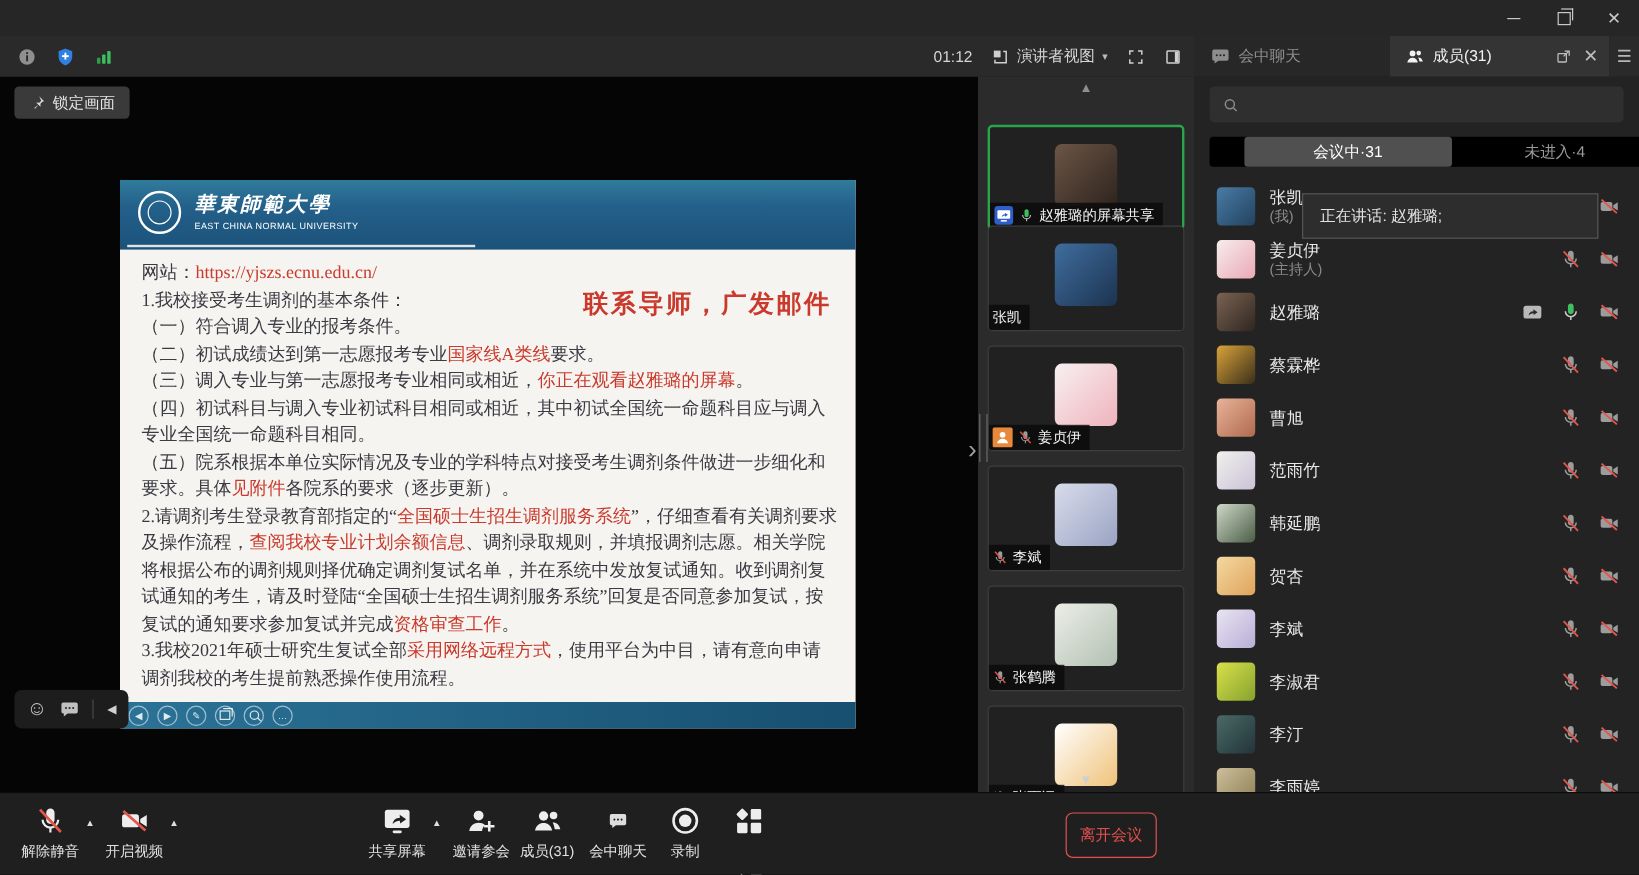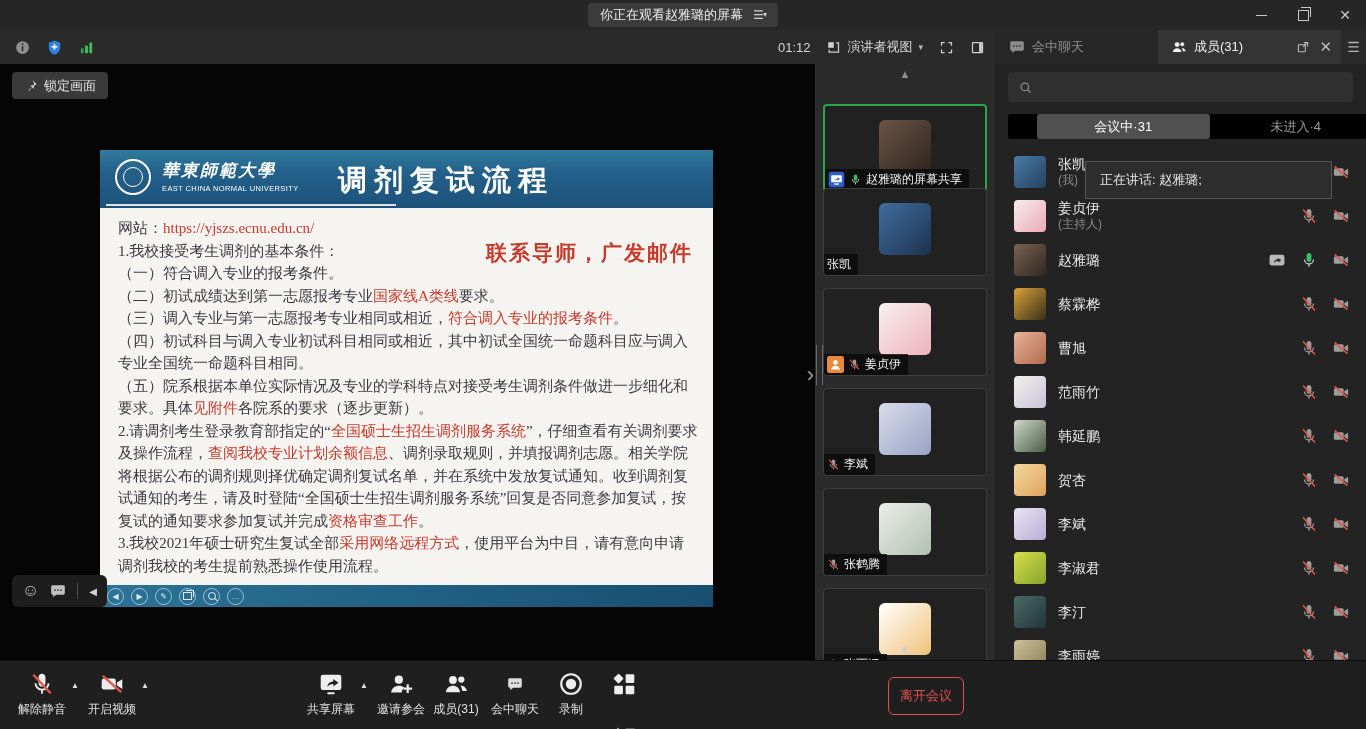--- a/index.html
+++ b/index.html
@@ -115,24 +115,20 @@
   .p5{left:480px;}.p6{left:536px;text-align:right;}.p7{left:589px;gap:29px;}.p8{left:642px;}
   .leave-btn{position:absolute;left:888px;top:16px;width:74px;height:36px;border:1px solid #e2504c;border-radius:6px;
              background:transparent;color:#e2504c;font-size:13px;display:flex;align-items:center;justify-content:center;}
 </style>
 </head>
 <body>
 
 <div class="app">
 
   <div class="titlebar">
-    <div class="title-pill">
-      <span>你正在观看赵雅璐的屏幕</span>
-      <span class="pill-menu">☰<span class="dn">▾</span></span>
-    </div>
     <div class="win-controls">
       <span class="win-btn">
           <span class="mini-line"></span>
         </span>
       <span class="win-btn">
           <span class="restore"></span>
         </span>
       <span class="win-btn">✕</span>
     </div>
   </div>
@@ -229,30 +225,29 @@
       <span>锁定画面</span>
     </div>
 
     <div class="slide">
       <div class="slide-head">
         <span class="logo"></span>
         <div class="school">
           <div class="school-cn">華東師範大學</div>
           <div class="school-en">EAST CHINA NORMAL UNIVERSITY</div>
         </div>
-        <div class="slide-title">调剂复试流程</div>
       </div>
       <div class="slide-body">
         <div class="slogan">联系导师，广发邮件</div>
         <div id="slide-lines">
             <p><span>网站：</span><span class="rd">https://yjszs.ecnu.edu.cn/</span></p>
             <p><span>1.我校接受考生调剂的基本条件：</span></p>
             <p><span>（一）符合调入专业的报考条件。</span></p>
             <p><span>（二）初试成绩达到第一志愿报考专业</span><span class="rd">国家线A类线</span><span>要求。</span></p>
-            <p><span>（三）调入专业与第一志愿报考专业相同或相近，</span><span class="rd">符合调入专业的报考条件</span><span>。</span></p>
+            <p><span>（三）调入专业与第一志愿报考专业相同或相近，</span><span class="rd">你正在观看赵雅璐的屏幕</span><span>。</span></p>
             <p><span>（四）初试科目与调入专业初试科目相同或相近，其中初试全国统一命题科目应与调入专业全国统一命题科目相同。</span></p>
             <p><span>（五）院系根据本单位实际情况及专业的学科特点对接受考生调剂条件做进一步细化和要求。具体</span><span class="rd">见附件</span><span>各院系的要求（逐步更新）。</span></p>
             <p><span>2.请调剂考生登录教育部指定的“</span><span class="rd">全国硕士生招生调剂服务系统</span><span>”，仔细查看有关调剂要求及操作流程，</span><span class="rd">查阅我校专业计划余额信息</span><span>、调剂录取规则，并填报调剂志愿。相关学院将根据公布的调剂规则择优确定调剂复试名单，并在系统中发放复试通知。收到调剂复试通知的考生，请及时登陆“全国硕士生招生调剂服务系统”回复是否同意参加复试，按复试的通知要求参加复试并完成</span><span class="rd">资格审查工作</span><span>。</span></p>
             <p><span>3.我校2021年硕士研究生复试全部</span><span class="rd">采用网络远程方式</span><span>，使用平台为中目，请有意向申请调剂我校的考生提前熟悉操作使用流程。</span></p>
           </div>
       </div>
       <div class="slide-foot">
         <span id="slide-nav" style="display:flex;gap:7px;">
             <span class="navbtn">◀</span>
             <span class="navbtn">▶</span>

